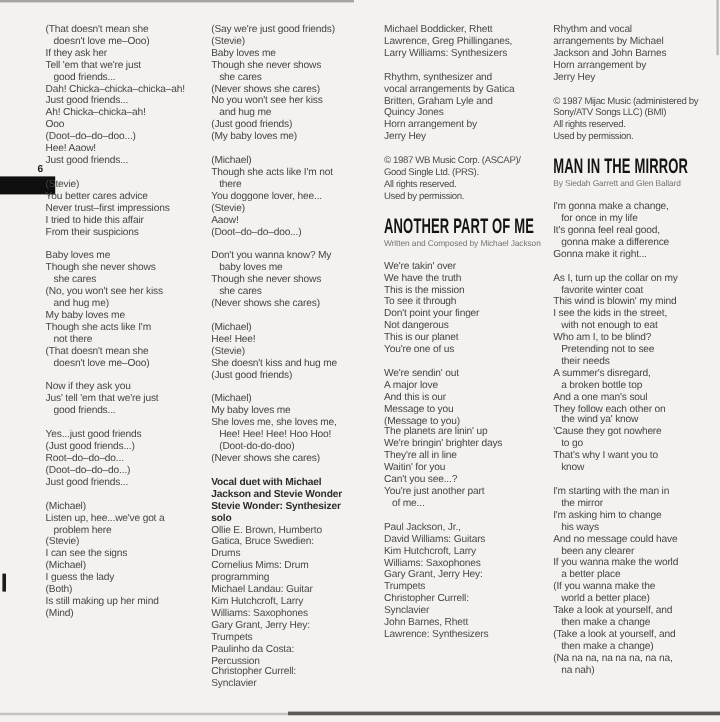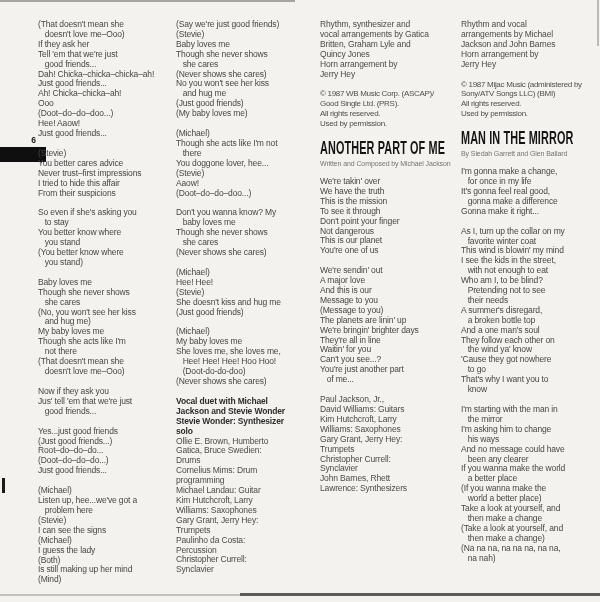--- a/index.html
+++ b/index.html
@@ -65,28 +65,20 @@
       <div class="ln">Just good friends...</div>
     </div>
     <div class="block stanza">
       <div class="ln">(Stevie)</div>
       <div class="ln">You better cares advice</div>
       <div class="ln">Never trust–first impressions</div>
       <div class="ln">I tried to hide this affair</div>
       <div class="ln">From their suspicions</div>
     </div>
     <div class="block stanza">
-      <div class="ln">So even if she's asking you</div>
-      <div class="ln">   to stay</div>
-      <div class="ln">You better know where</div>
-      <div class="ln">   you stand</div>
-      <div class="ln">(You better know where</div>
-      <div class="ln">   you stand)</div>
-    </div>
-    <div class="block stanza">
       <div class="ln">Baby loves me</div>
       <div class="ln">Though she never shows</div>
       <div class="ln">   she cares</div>
       <div class="ln">(No, you won't see her kiss</div>
       <div class="ln">   and hug me)</div>
       <div class="ln">My baby loves me</div>
       <div class="ln">Though she acts like I'm</div>
       <div class="ln">   not there</div>
       <div class="ln">(That doesn't mean she</div>
       <div class="ln">   doesn't love me–Ooo)</div>
@@ -177,20 +169,25 @@
       <div class="ln">Williams: Saxophones</div>
       <div class="ln">Gary Grant, Jerry Hey:</div>
       <div class="ln">Trumpets</div>
       <div class="ln">Paulinho da Costa:</div>
       <div class="ln">Percussion</div>
       <div class="ln">Christopher Currell:</div>
       <div class="ln">Synclavier</div>
     </div>
   </div>
 <div class="col" id="col3">
+    <div class="block credits">
+      <div class="ln">Michael Boddicker, Rhett</div>
+      <div class="ln">Lawrence, Greg Phillinganes,</div>
+      <div class="ln">Larry Williams: Synthesizers</div>
+    </div>
     <div class="block credits">
       <div class="ln">Rhythm, synthesizer and</div>
       <div class="ln">vocal arrangements by Gatica</div>
       <div class="ln">Britten, Graham Lyle and</div>
       <div class="ln">Quincy Jones</div>
       <div class="ln">Horn arrangement by</div>
       <div class="ln">Jerry Hey</div>
     </div>
     <div class="block fineprint">
       <div class="ln">© 1987 WB Music Corp. (ASCAP)/</div>

